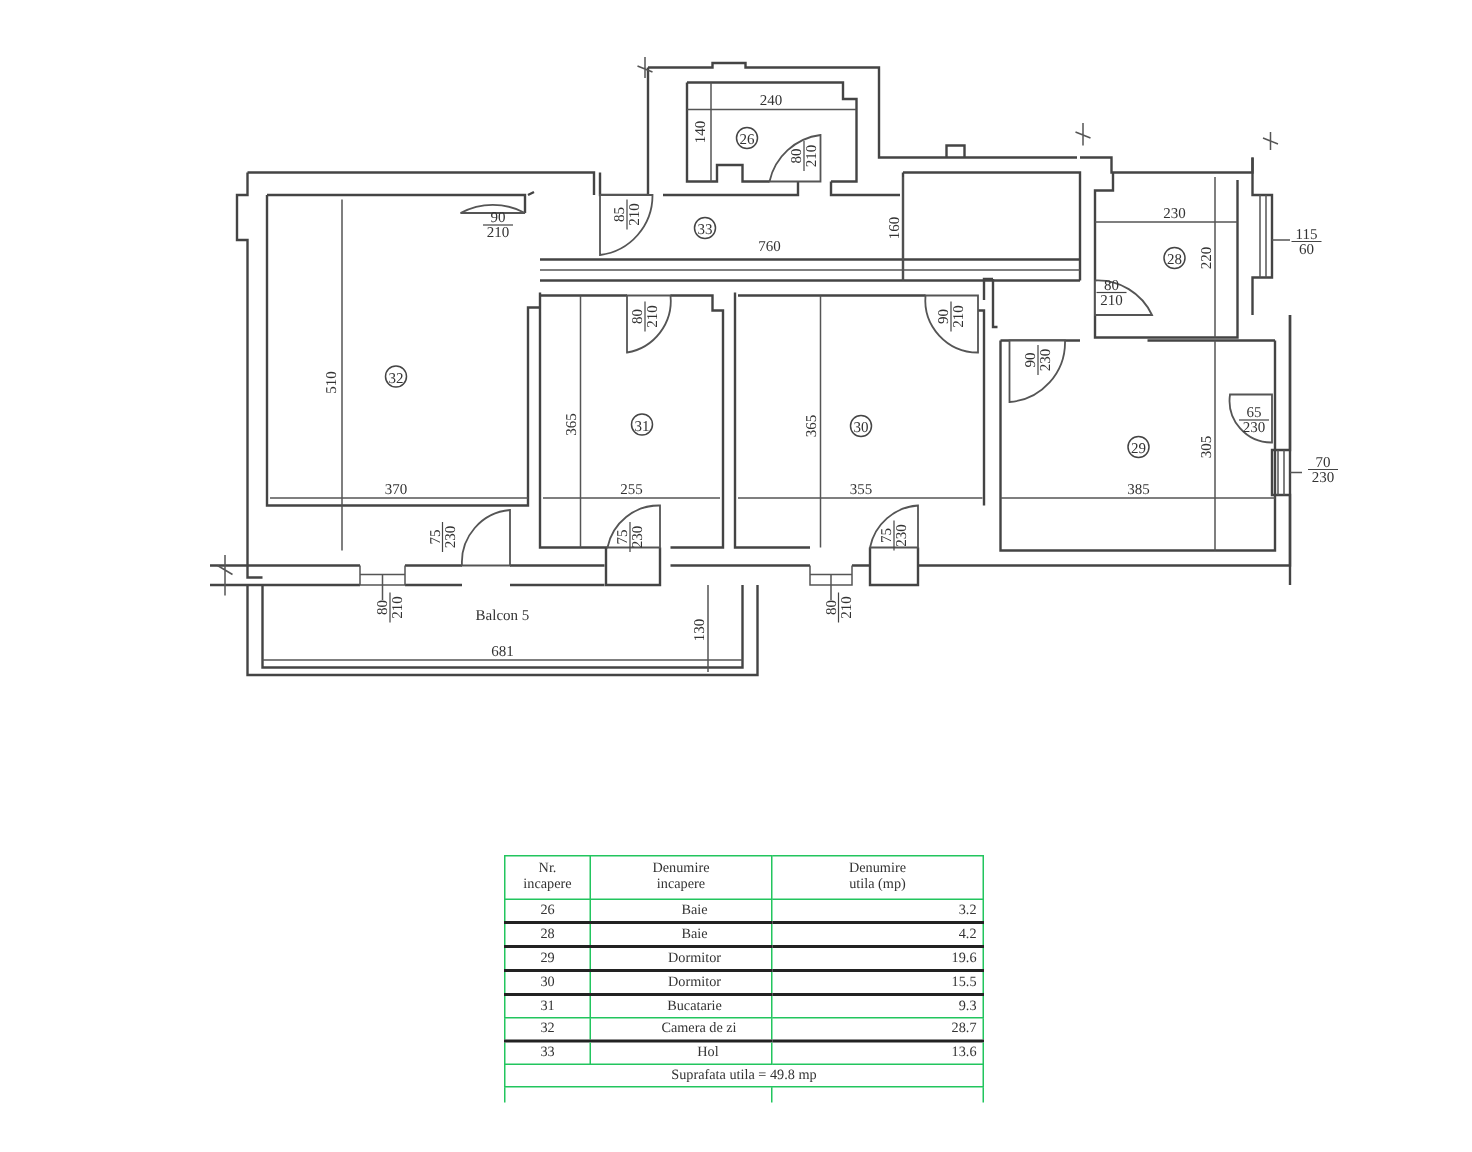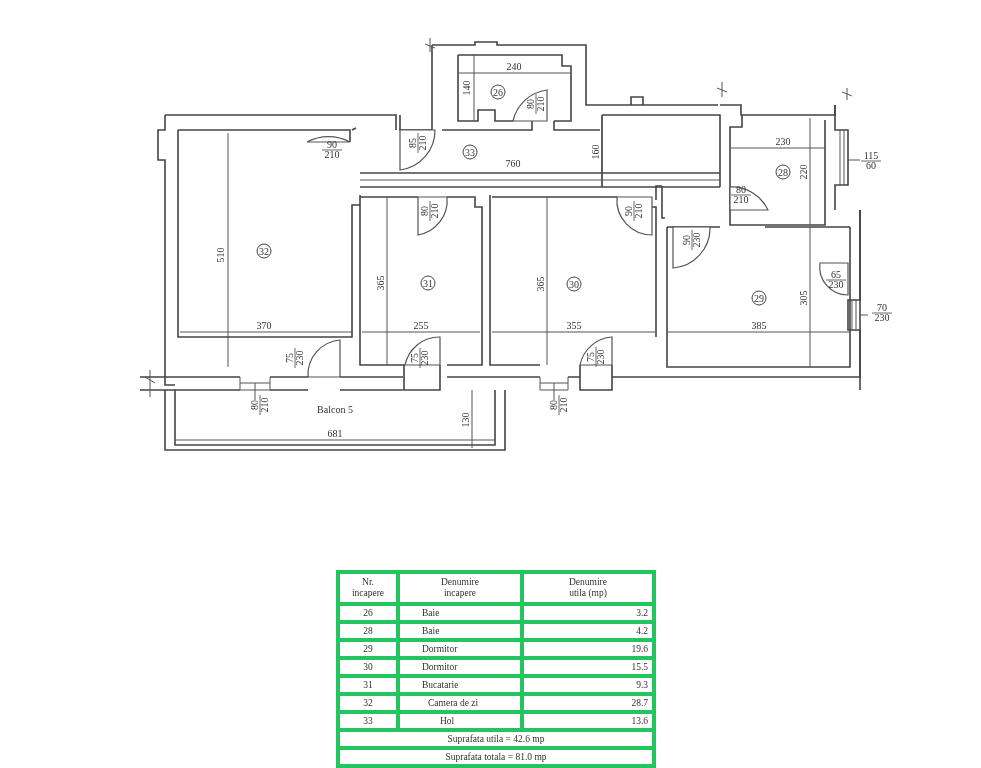--- a/index.html
+++ b/index.html
@@ -4,24 +4,24 @@
 <style>
   html, body { margin:0; padding:0; background:#ffffff; }
   body { width:981px; height:768px; position:relative; overflow:hidden; font-family:"Liberation Serif", serif; color:#333; }
   #plan { position:absolute; left:0; top:0; width:981px; height:470px; }
   #plan .w { stroke:#444; stroke-width:1.6; fill:none; }
   #plan .d { stroke:#555; stroke-width:1; fill:none; }
   #plan .arc { stroke:#555; stroke-width:1.2; fill:#fff; }
   #plan text { font-family:"Liberation Serif", serif; fill:#333; font-size:10px; }
   #plan .room-num { font-size:10px; }
   .tbl { position:absolute; left:336px; top:570px; width:320px; border-collapse:collapse; font-size:9.5px; }
-  .tbl td, .tbl th { border:4px solid #22c55e; padding:0 4px; height:14px; font-weight:normal; }
+  .tbl td, .tbl th { border:1px solid #22c55e; padding:0 4px; height:14px; font-weight:normal; }
   .tbl th { height:28px; text-align:center; line-height:11px; }
   .tbl td.c { text-align:center; }
-  .tbl td.l { text-align:left; padding-left:22px; }
+  .tbl td.l { text-align:center; padding-left:22px; }
   .tbl td.v { text-align:right; padding-left:8px; }
   .tbl tr.thick td { border-top:2px solid #222; }
   .tbl td.sum { text-align:center; }
 </style>
 </head>
 <body>
 
 <svg id="plan" viewBox="0 0 981 470" xmlns="http://www.w3.org/2000/svg">
 
   <g>
@@ -257,23 +257,20 @@
         <td class="c">32</td>
         <td class="l" style="padding-left:28px">Camera de zi</td>
         <td class="v">28.7</td>
       </tr>
   <tr class="thick">
         <td class="c">33</td>
         <td class="l" style="padding-left:40px">Hol</td>
         <td class="v">13.6</td>
       </tr>
   <tr>
-        <td colspan="3" class="sum">Suprafata utila = 42.6 mp</td>
-      </tr>
-  <tr class="thick">
-        <td colspan="3" class="sum">Suprafata totala = 81.0 mp</td>
+        <td colspan="3" class="sum">Suprafata utila = 49.8 mp</td>
       </tr>
   <tr>
         <td colspan="2" style="height:10px;border-bottom:none"></td>
         <td style="height:10px;border-bottom:none"></td>
       </tr>
 </tbody>
   </table>
 
 </body></html>

